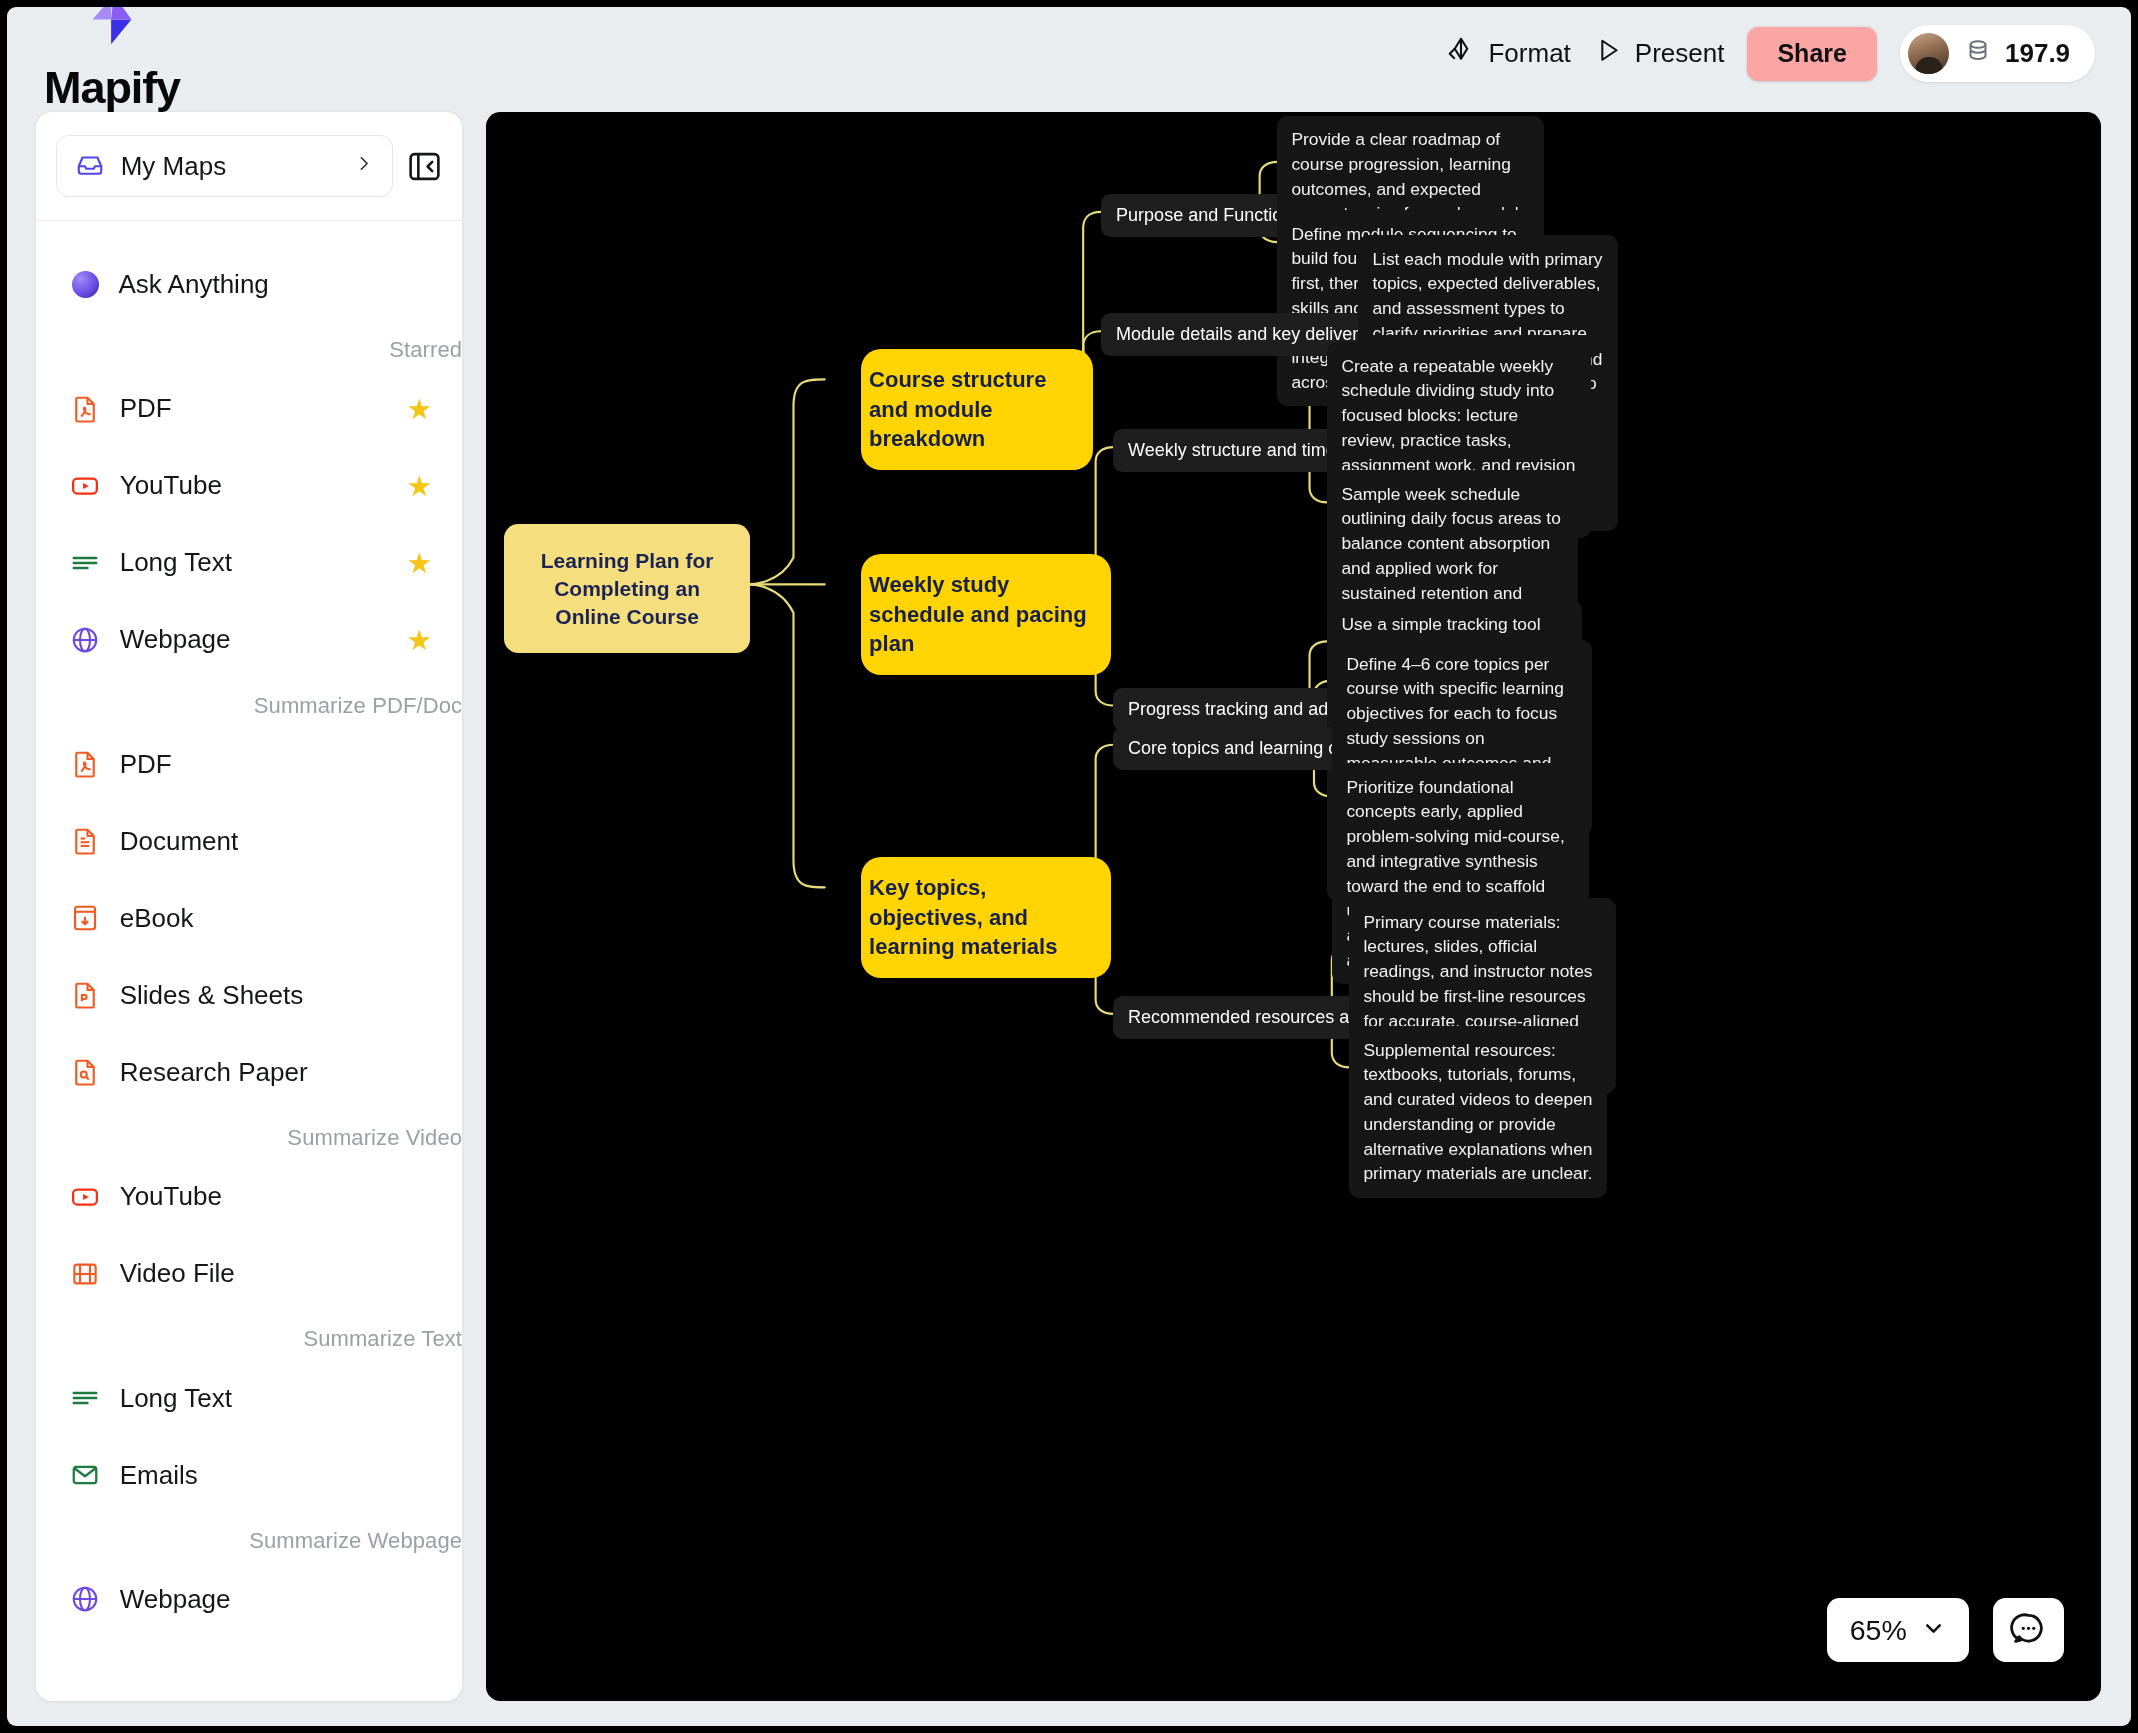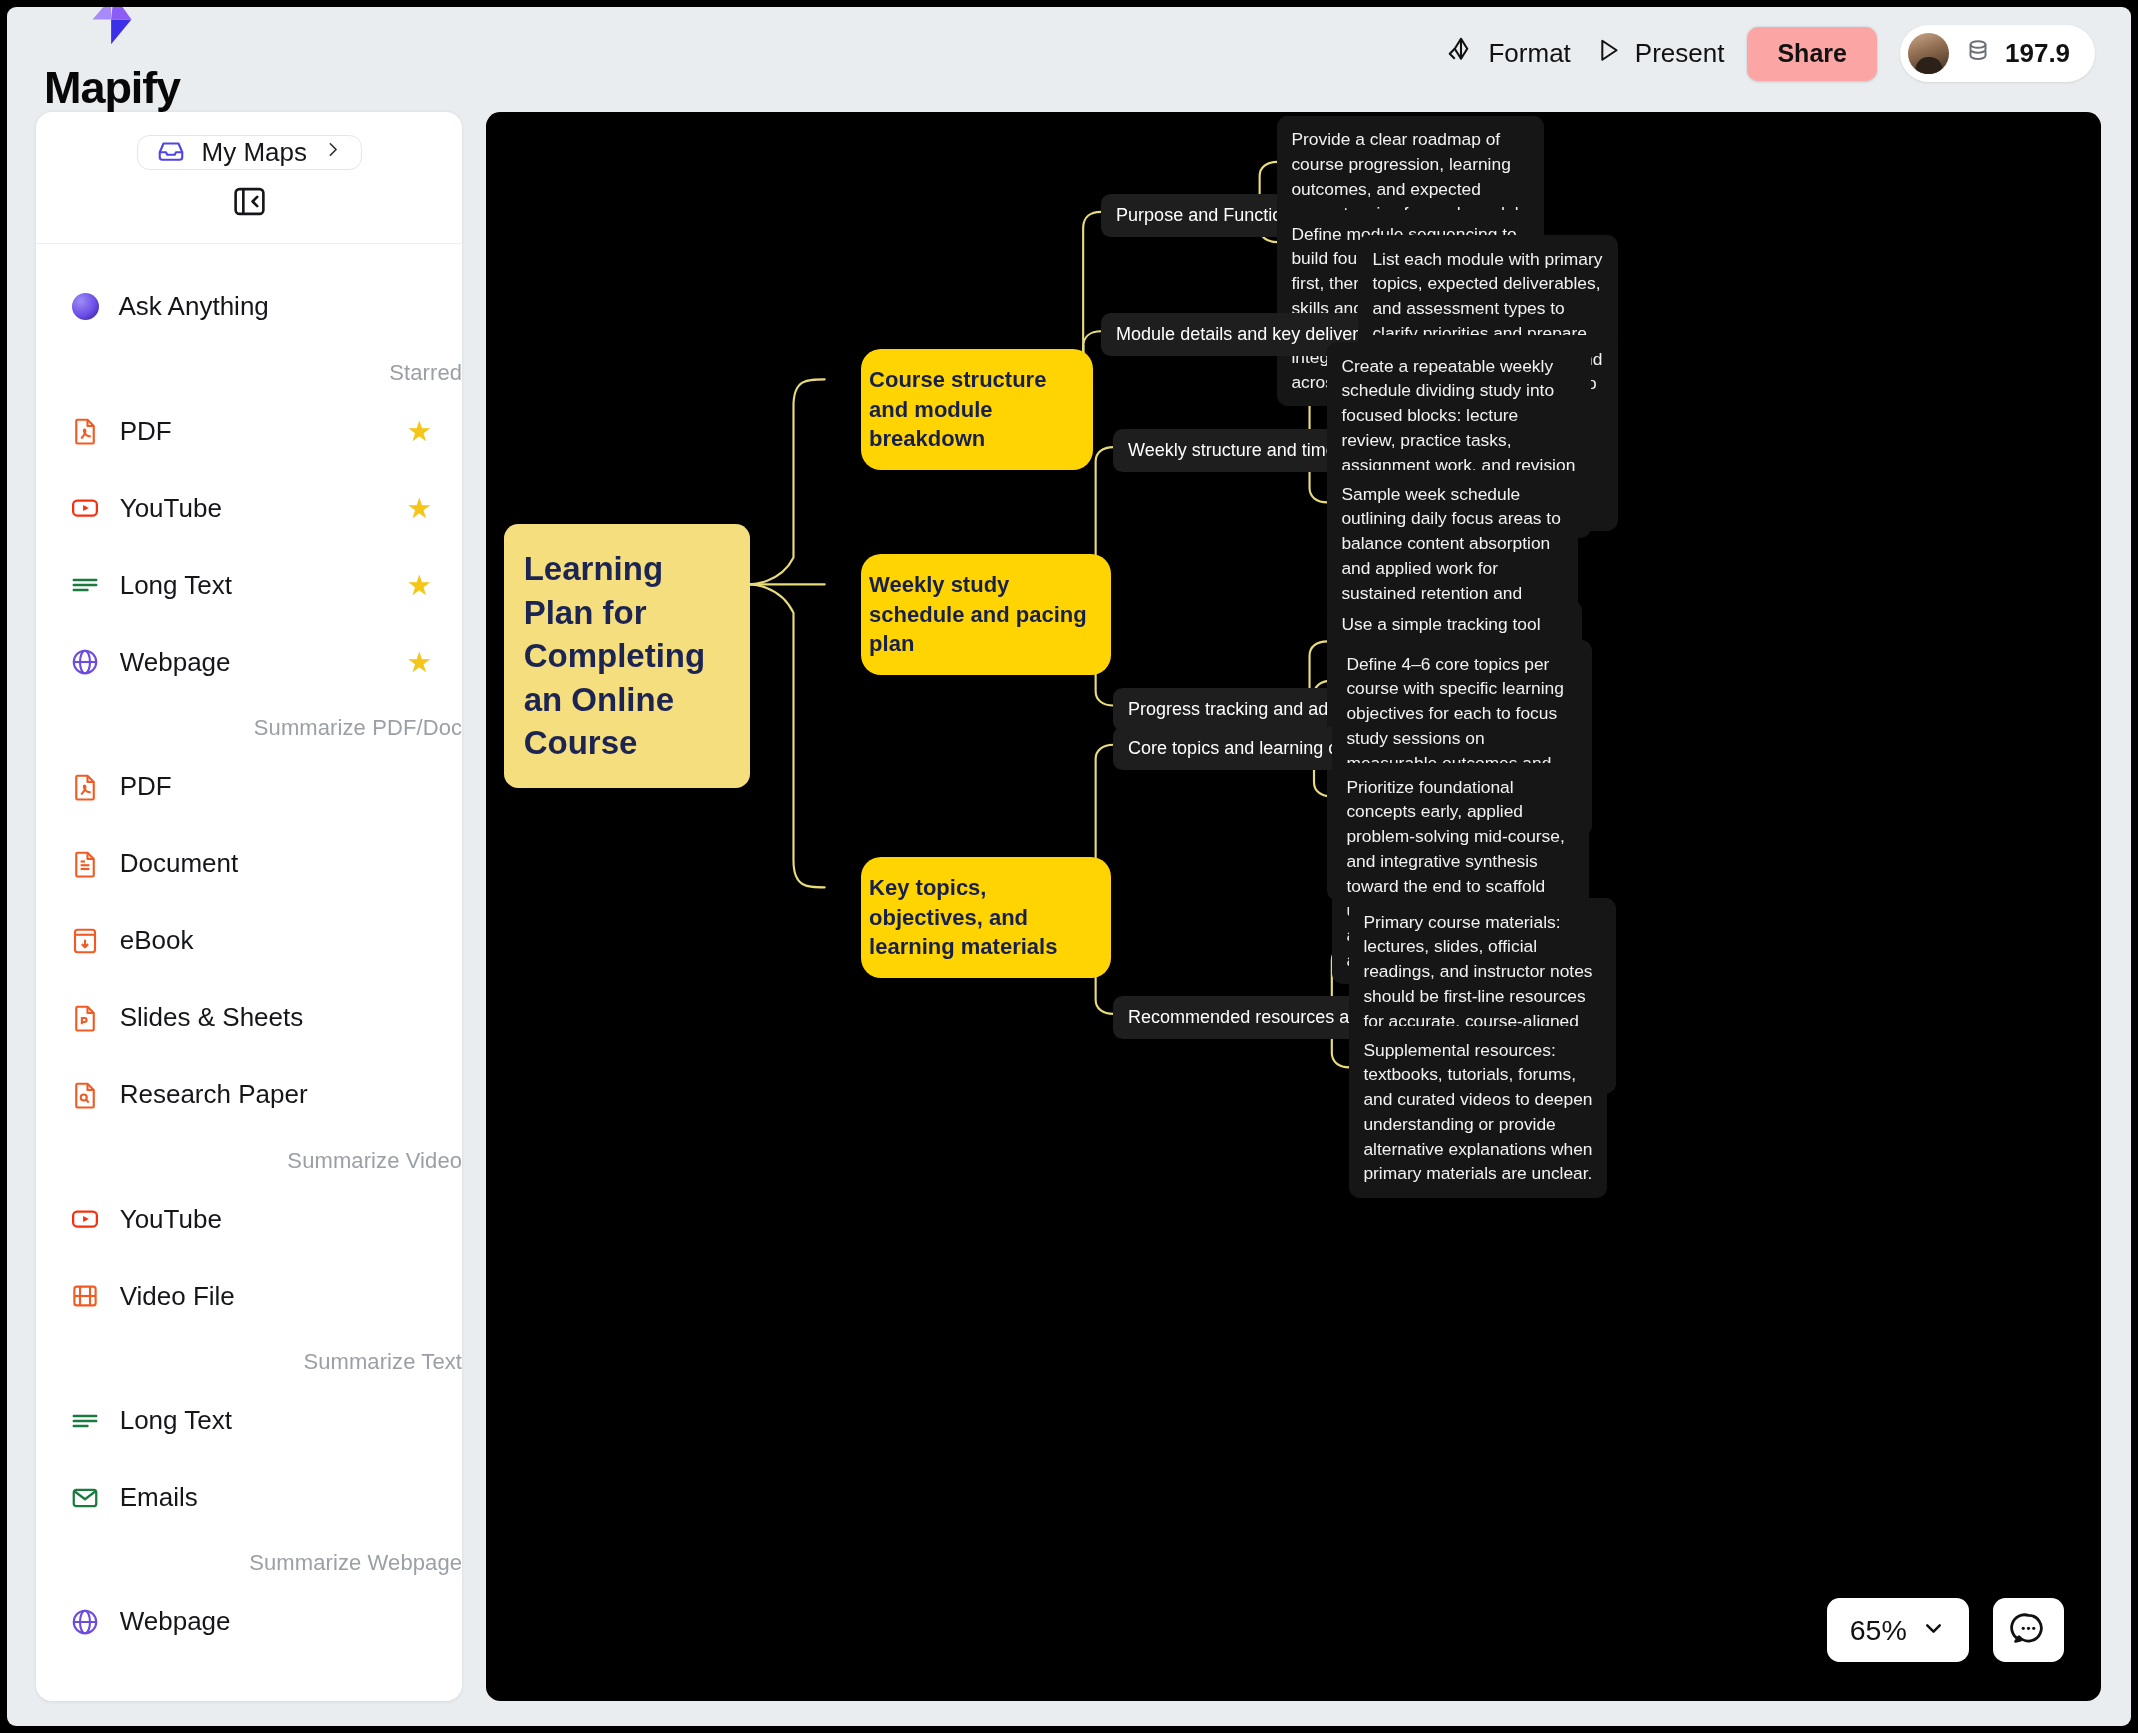--- a/index.html
+++ b/index.html
@@ -62,21 +62,20 @@
   .sidebar {
     position: absolute; left: 29px; top: 105px;
     width: 426px; height: 1589px;
     background: #fff; border-radius: 16px;
     box-shadow: 0 0.9px 3.6px rgba(20,30,50,.09);
     overflow: hidden;
   }
   .mymaps-row {
     display: flex; align-items: center; gap: 12.5px;
     padding: 23px 19.6px 0 19.6px;
-    flex-direction: column;
   }
   .mymaps-btn {
     flex: 1; display: flex; align-items: center; gap: 16px;
     height: 62px; border: 0.9px solid #E2E5E9; border-radius: 12.5px;
     padding: 0 18px; cursor: pointer; background: #fff;
   }
   .mymaps-label { font-size: 26px; color: #14161a; font-weight: 400; }
   .chev-right { margin-left: auto; font-size: 23px; color: #2a2d33; }
   .collapse-btn { width: 37px; height: 37px; cursor: pointer; }
 
@@ -105,22 +104,22 @@
     width: 1615px; height: 1589px;
     background: #000; border-radius: 14.3px; overflow: hidden;
   }
   .map-layer { position: absolute; inset: 0; }
   .edges { position: absolute; inset: 0; width: 1615px; height: 1589px; }
 
   .node { position: absolute; border-radius: 12.5px; }
 
   .node.root {
     background: #F5DE7E; color: #1B2452;
-    font-size: 33px; font-weight: 700; line-height: 1.32;
-    padding: 23px 19.6px;
+    font-size: 21px; font-weight: 700; line-height: 1.32;
+    text-align: center; padding: 23px 19.6px;
     border-radius: 14.3px;
   }
   .node.branch {
     background: #FFD400; color: #17204A;
     font-size: 22px; font-weight: 700; line-height: 1.34;
     padding: 16px 8px; border-radius: 20px; margin-left: 36px;
   }
   .node.sub {
     background: #1E1E1E; color: #FFFFFF;
     font-size: 18px; font-weight: 400; line-height: 1.3;

